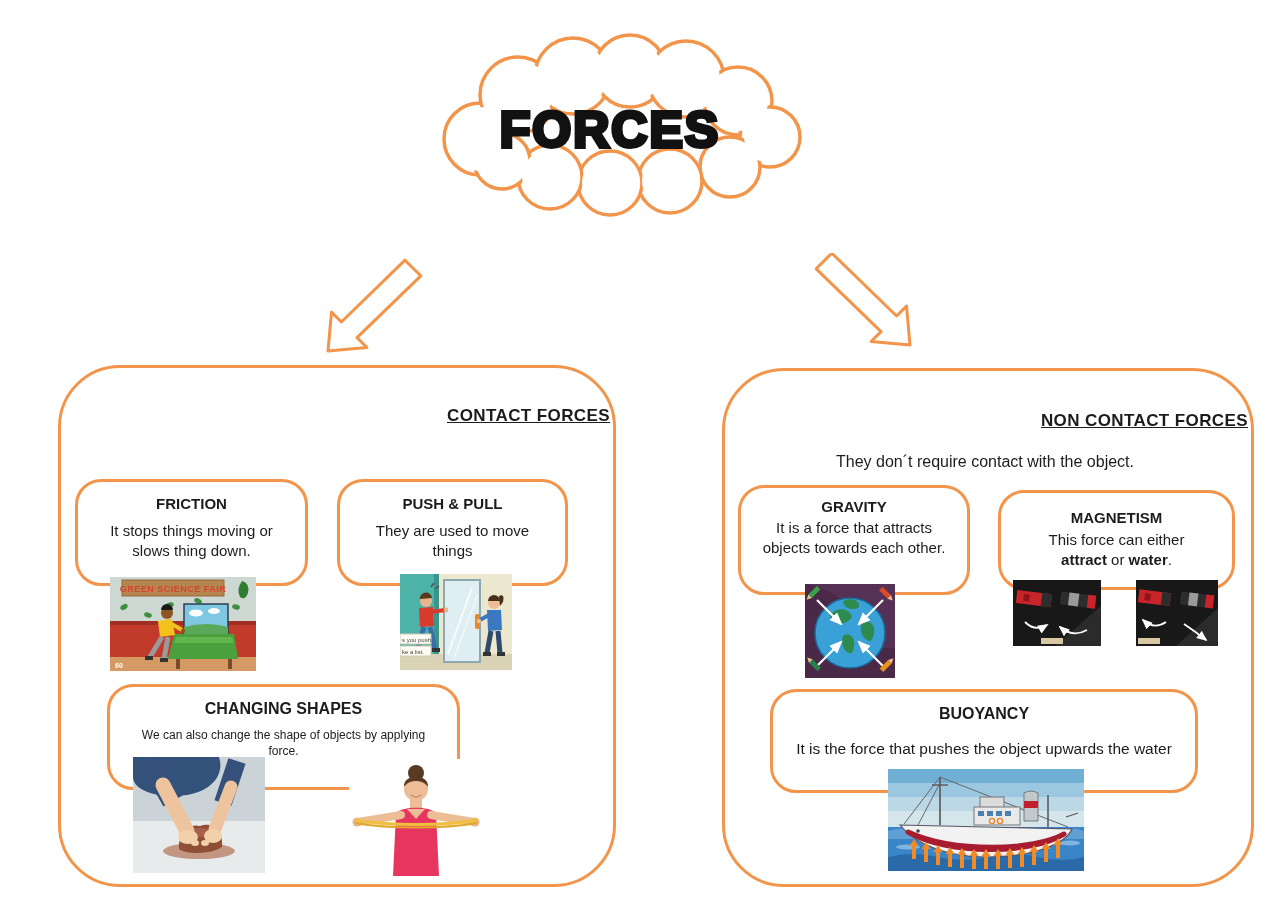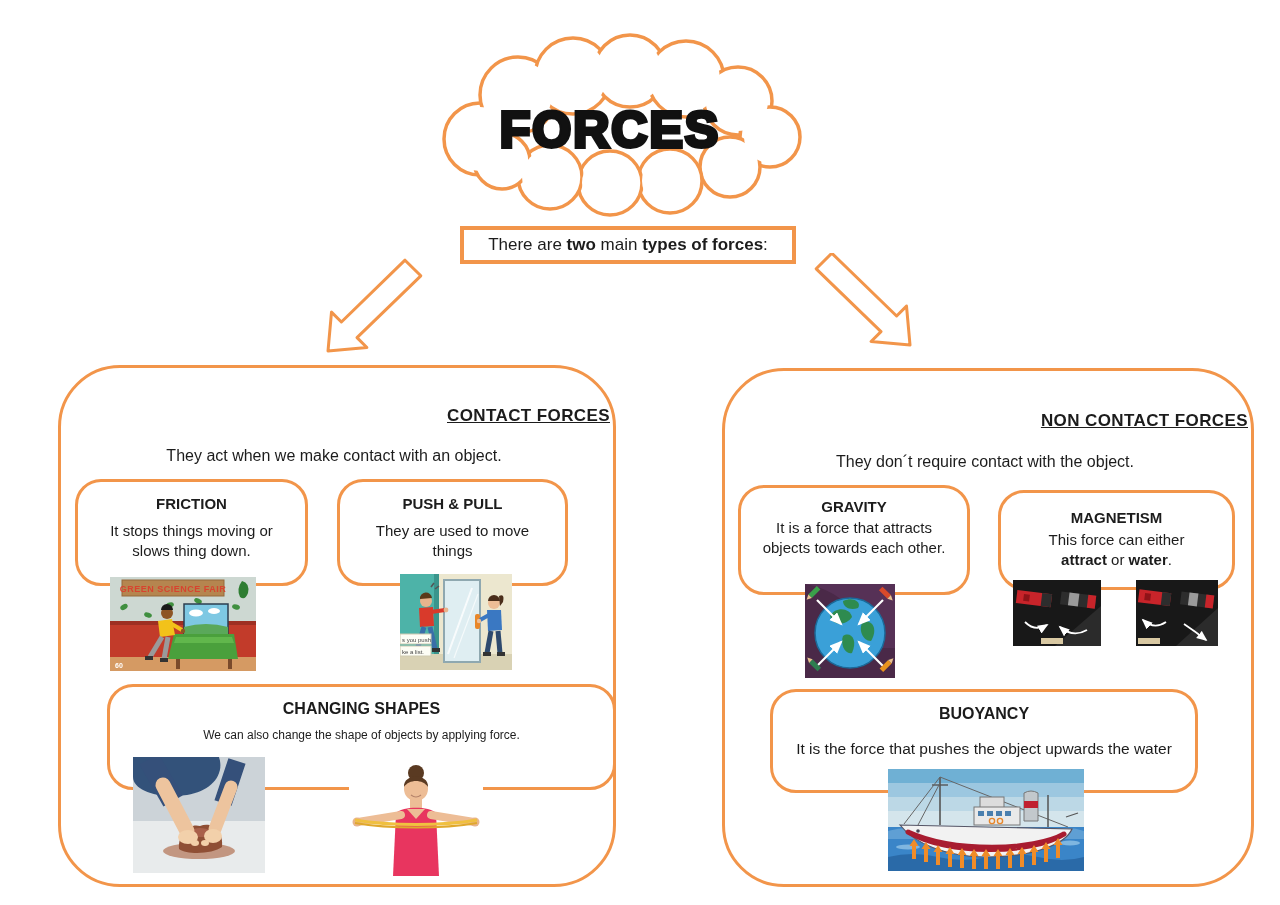--- a/index.html
+++ b/index.html
@@ -51,46 +51,42 @@
       <circle cx="352" cy="106" r="26"></circle>
         <circle cx="312" cy="136" r="26"></circle>
         <circle cx="252" cy="150" r="28"></circle>
       <circle cx="192" cy="152" r="28"></circle>
         <circle cx="132" cy="146" r="28"></circle>
         <circle cx="84" cy="130" r="24"></circle>
     </g>
     <text x="192" y="116" text-anchor="middle" font-size="50" font-weight="bold" letter-spacing="2" fill="#111" stroke="#111" stroke-width="4" paint-order="stroke fill">FORCES</text>
   </svg>
 
-  <div class="intro-box" style="left:460px;top:213px;width:336px;height:38px;">
-    <span><span>There are </span><span class="b">two</span><span> main </span><span class="b">types of forces</span><span>:</span></span>
-  </div>
 
   <svg class="abs" style="left:318px;top:243px;" width="112" height="108" viewBox="0 0 112 108">
     <polygon points="87,4.2 23.4,66 13.5,56.1 10,95 48.9,91.5 39,81.6 102.8,19.8" fill="#ffffff" stroke="#F2954A" stroke-width="3" stroke-linejoin="round"></polygon>
   </svg>
   <svg class="abs" style="left:806px;top:240px;" width="118" height="102" viewBox="0 0 118 102">
     <polygon points="10.2,15.8 75,78.6 65.1,88.5 104,92 100.5,53.1 90.6,63 25.8,0.2" fill="#ffffff" stroke="#F2954A" stroke-width="3" stroke-linejoin="round"></polygon>
   </svg>
 
   <div class="big-box" style="left:58px;top:352px;width:552px;height:516px;"></div>
   <div class="sec-title" style="left:58px;top:393px;width:552px;">CONTACT FORCES</div>
-  <div class="sec-sub" style="left:58px;top:434px;width:552px;">They act when we make contact with an object.</div>
 
   <div class="small-box" style="left:337px;top:466px;width:231px;height:107px;">
     <div class="sb-title">PUSH &amp; PULL</div>
     <div class="sb-body" style="padding:0 28px;">They are used to move things</div>
   </div>
 
   <div class="small-box" style="left:75px;top:466px;width:233px;height:107px;">
     <div class="sb-title">FRICTION</div>
     <div class="sb-body" style="padding:0 14px;">It stops things moving or slows thing down.</div>
   </div>
 
-  <div class="small-box" style="left:107px;top:671px;width:509px;height:106px;">
+  <div class="small-box" style="left:107px;top:671px;width:353px;height:106px;">
     <div class="sb-title-lg">CHANGING SHAPES</div>
     <div class="sb-body" style="padding:0 26px;font-size:12px;">We can also change the shape of objects by applying force.</div>
   </div>
 
   <svg class="img" style="left:110px;top:564px;" width="146" height="94" viewBox="0 0 146 94">
     <rect width="146" height="94" fill="#cdd8d2"></rect>
     <rect y="46" width="146" height="34" fill="#c23b2a"></rect>
     <rect y="44" width="146" height="4" fill="#9e2f22"></rect>
     <rect y="80" width="146" height="14" fill="#d59a63"></rect>
     <g fill="#3f8f3f">

